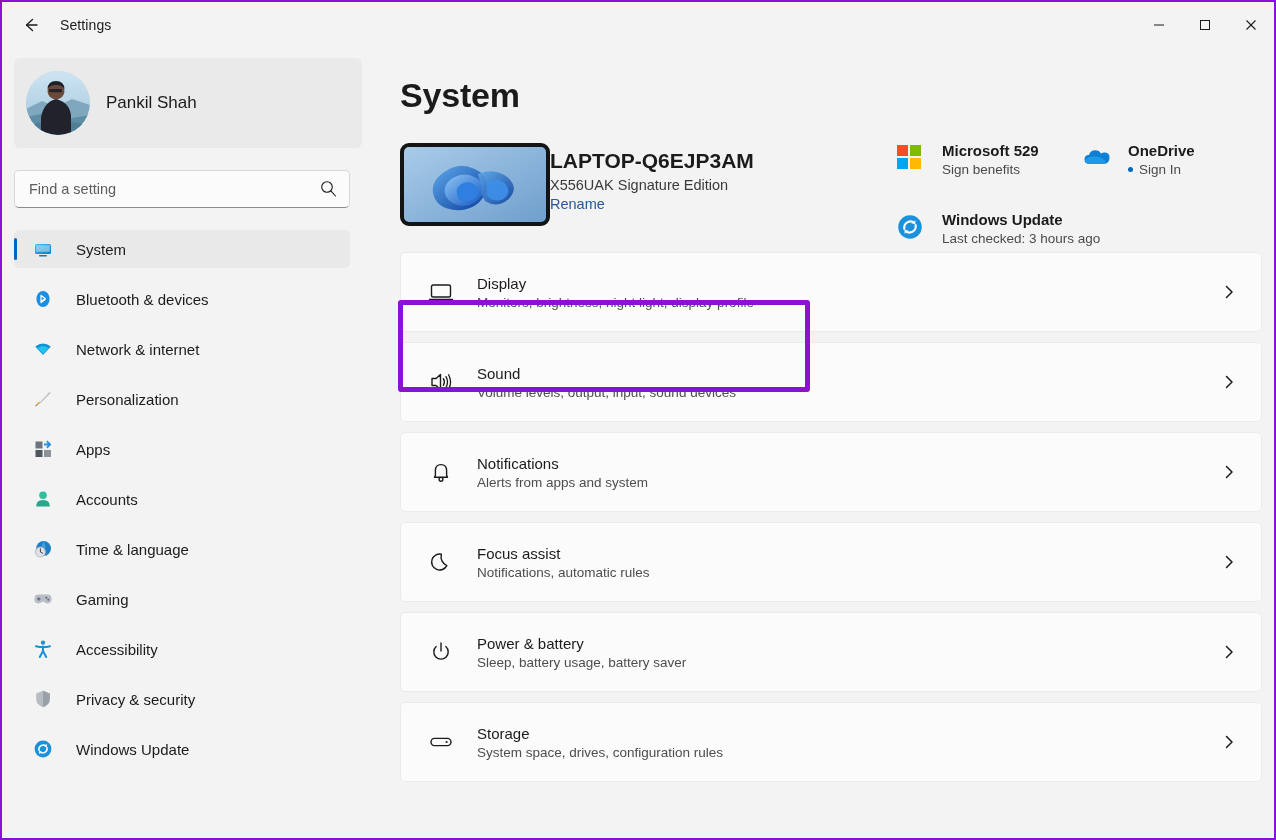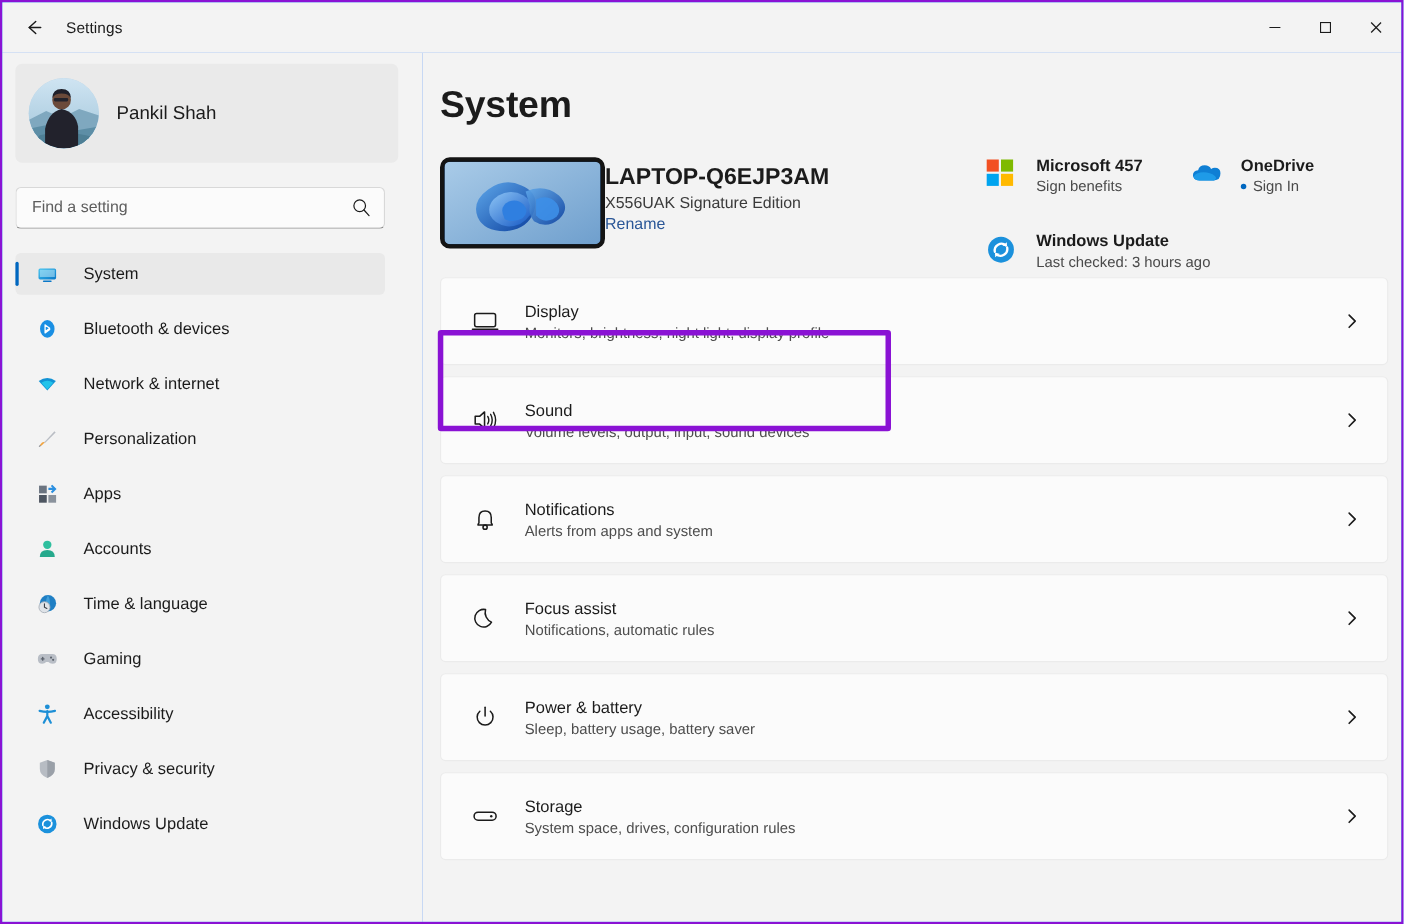--- a/index.html
+++ b/index.html
@@ -6,21 +6,21 @@
   html, body {
     width: 1276px; height: 840px;
     font-family: "Liberation Sans", sans-serif;
     overflow: hidden;
     background: #ffffff;
   }
   #window {
     position: relative;
     width: 1276px; height: 840px;
     border: 2px solid #8A12D4;
-    background: #3b82f6;
+    background: #f0abfc;
     overflow: hidden;
   }
 
   
   #titlebar {
     position: absolute; top: 0; left: 0;
     width: 1272px; height: 46px;
     display: flex; align-items: center;
     background: #f3f3f3;
   }
@@ -452,21 +452,21 @@
         <div class="ql" id="ql-m365">
           <span class="ql-icon">
             <svg width="26" height="26" viewBox="0 0 26 26">
               <rect x="1" y="1" width="11" height="11" fill="#f25022"></rect>
               <rect x="14" y="1" width="11" height="11" fill="#7fba00"></rect>
               <rect x="1" y="14" width="11" height="11" fill="#00a4ef"></rect>
               <rect x="14" y="14" width="11" height="11" fill="#ffb900"></rect>
             </svg>
           </span>
           <span class="ql-text">
-            <span class="ql-title">Microsoft 457</span>
+            <span class="ql-title">Microsoft 529</span>
             <span class="ql-sub" style="display:block">Sign benefits</span>
           </span>
         </div>
 
         <div class="ql" id="ql-onedrive">
           <span class="ql-icon">
             <svg width="30" height="26" viewBox="0 0 30 26">
               <path d="M8.5 20 Q2.5 20 2.5 15.4 Q2.5 11.2 7.2 10.8 Q8.2 6.2 13.2 6.2 Q17.4 6.2 19 9.6 Q20.6 8.6 22.4 8.6 Q27.5 8.6 27.5 13.6 Q27.5 20 21.6 20 Z" fill="#0f7fd4"></path>
               <path d="M8.5 20 Q3.6 20 3.1 16.4 Q6 12.6 12 12.6 Q18.6 12.6 22.4 16 Q25 18.2 21.6 20 Z" fill="#1e9be8"></path>
             </svg>

